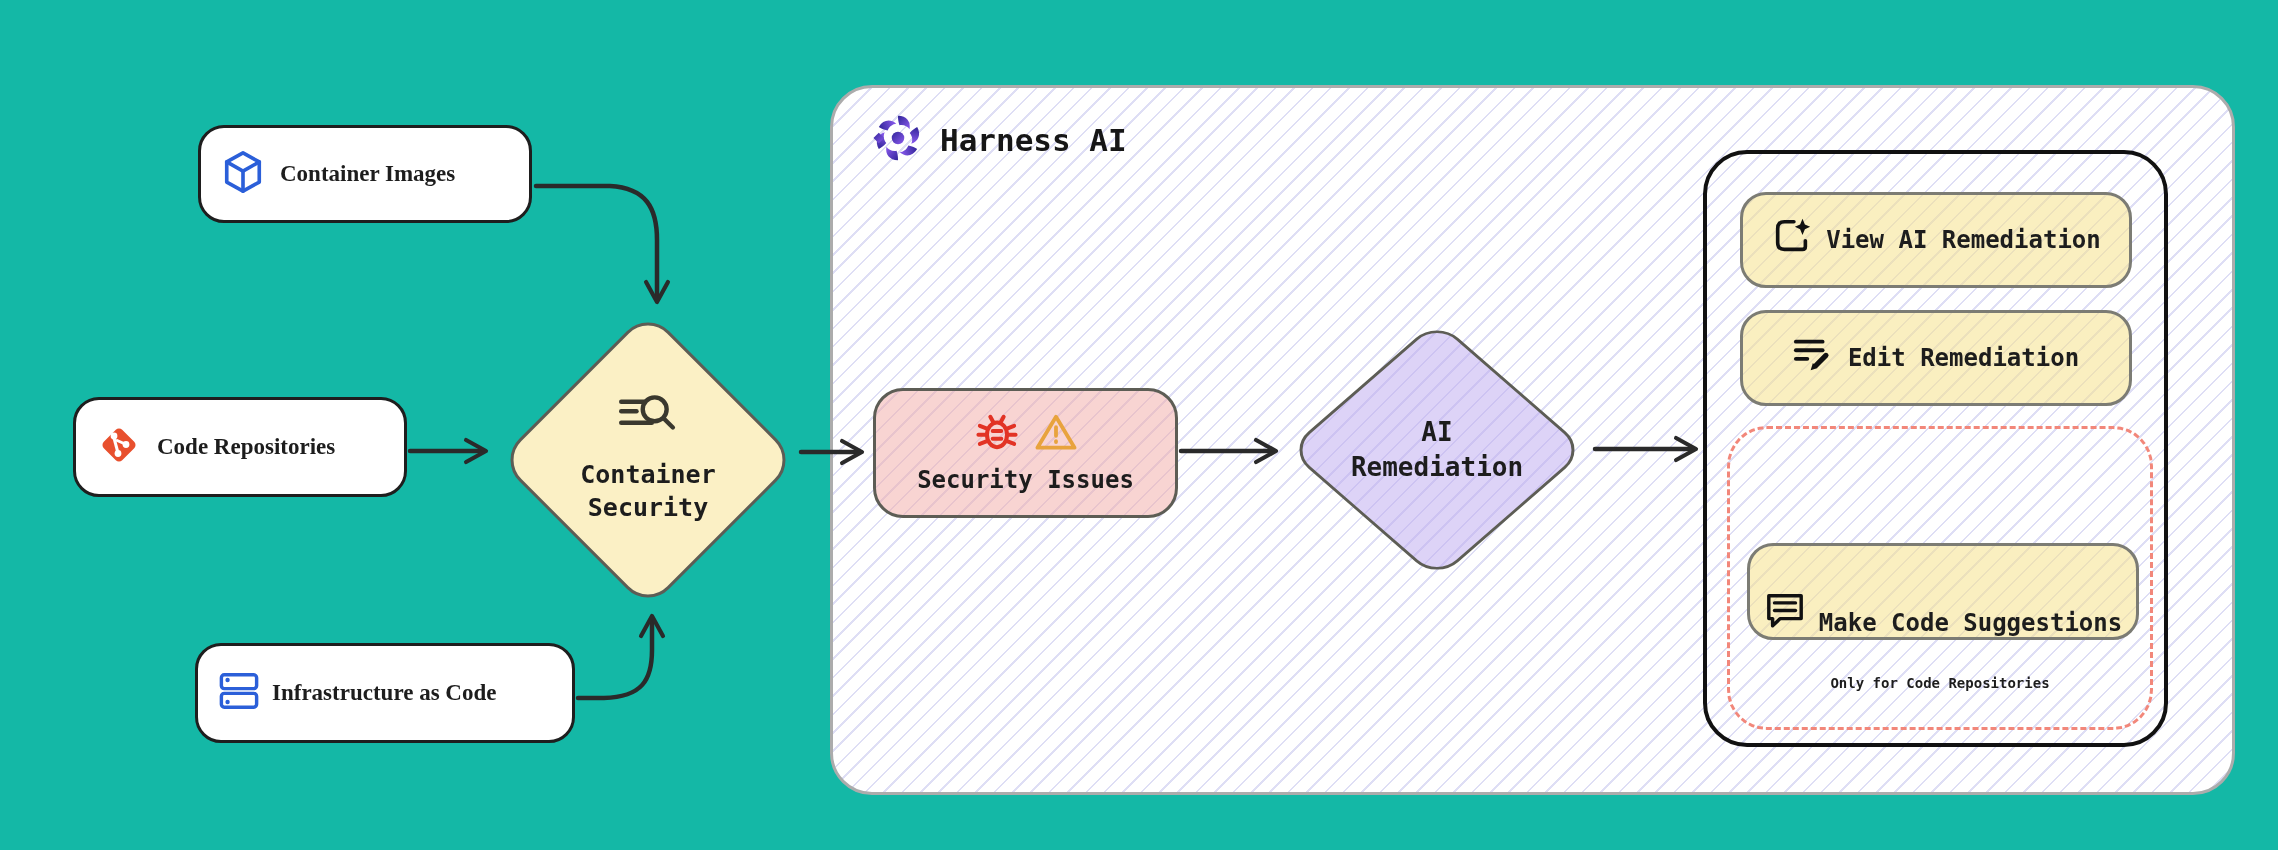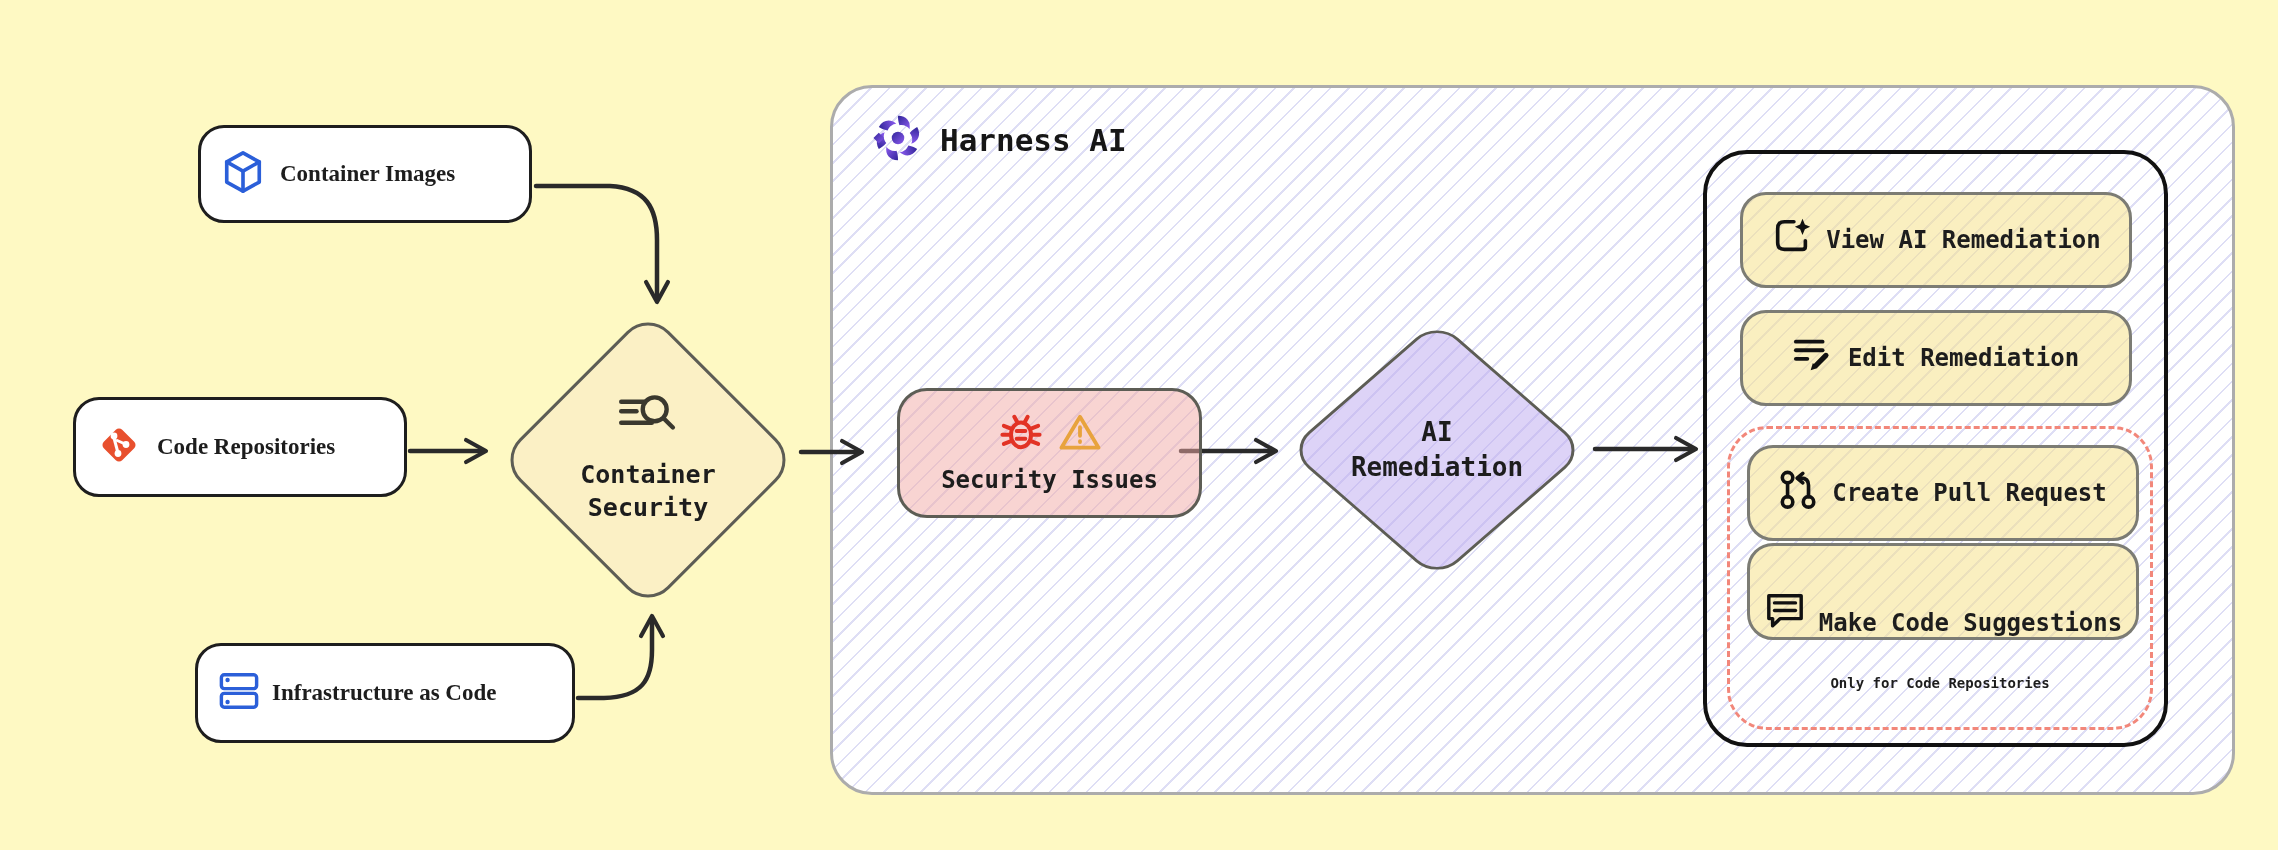--- a/index.html
+++ b/index.html
@@ -1,18 +1,18 @@
 <!DOCTYPE html>
 <html><head>
 <meta charset="utf-8">
 <style>
   * { margin:0; padding:0; box-sizing:border-box; }
   body { background:#ffffff; font-family:"DejaVu Sans Mono","Liberation Mono",monospace; }
   .canvas {
-    position:relative; width:2278px; height:850px; background:#fef9c3; overflow:hidden;
+    position:relative; width:2278px; height:850px; background:#14b8a6; overflow:hidden;
     color:#1d1d1d;
   }
   .arrows { position:absolute; left:0; top:0; width:2278px; height:862px; pointer-events:none; }
 
   
   .harness-box {
     position:absolute; left:830px; top:85px; width:1405px; height:710px;
     border:3px solid #acacac; border-radius:42px;
     background-color:#ffffff;
     background-image:repeating-linear-gradient(135deg,
@@ -44,21 +44,21 @@
     position:absolute; inset:0; display:flex; flex-direction:column;
     align-items:center; justify-content:center; gap:10px; text-align:center;
     font-size:25px; font-weight:bold; line-height:1.35;
   }
 
   
   .issues-node {
     position:absolute; left:873px; top:388px; width:305px; height:130px;
     background:rgba(241,170,165,0.5); border:3px solid #5d5d55; border-radius:30px;
     display:flex; flex-direction:column; align-items:center; justify-content:center; gap:8px;
-    font-size:24px; font-weight:bold;margin-left:24px;
+    font-size:24px; font-weight:bold;
   }
   .issues-icons { display:flex; align-items:center; gap:14px; }
 
   
   .action-panel {
     position:absolute; left:1703px; top:150px; width:465px; height:597px;
     border:4px solid #111; border-radius:44px;
   }
   .action-btn {
     position:absolute; height:96px; width:392px;
@@ -240,33 +240,20 @@
         <svg width="42" height="42" viewBox="0 0 44 44" fill="none" stroke="#111" stroke-width="3.8" stroke-linecap="round" stroke-linejoin="round">
           <path d="M24 6 H14 Q7 6 7 13 V28 Q7 35 14 35 H33 Q36 35 36 32 V26"></path>
           <path d="M33 3 L35.5 8.8 L41 11.3 L35.5 13.8 L33 19.8 L30.5 13.8 L25 11.3 L30.5 8.8 Z" fill="#111" stroke="none"></path>
         </svg>
       </span>
       <span>View AI Remediation</span>
     </div>
 
     <div class="dashed-group">
 
-      <div class="action-btn" style="left:17px; top:16px;">
-        <span>
-          <svg width="40" height="40" viewBox="0 0 42 42" fill="none" stroke="#111" stroke-width="3.8" stroke-linecap="round" stroke-linejoin="round">
-            <circle cx="9" cy="8" r="5.5"></circle>
-            <line x1="9" y1="13.5" x2="9" y2="28"></line>
-            <circle cx="9" cy="33.5" r="5.5"></circle>
-            <path d="M31 28 V16 Q31 8.5 23 8.5 H20"></path>
-            <polyline points="25,3.5 19,8.5 25,13.5"></polyline>
-            <circle cx="31" cy="33.5" r="5.5"></circle>
-          </svg>
-        </span>
-        <span>Create Pull Request</span>
-      </div>
 
       <div class="action-btn" style="left:17px; top:114px; height:97px;align-items:flex-end;">
         <span>
           <svg width="42" height="40" viewBox="0 0 44 42" fill="none" stroke="#111" stroke-width="3.6" stroke-linejoin="round">
             <path d="M5 5 H39 V29 H17 L9 36.5 V29 H5 Z"></path>
             <line x1="11" y1="12.5" x2="33" y2="12.5" stroke-linecap="round"></line>
             <line x1="11" y1="20.5" x2="33" y2="20.5" stroke-linecap="round"></line>
           </svg>
         </span>
         <span>Make Code Suggestions</span>

